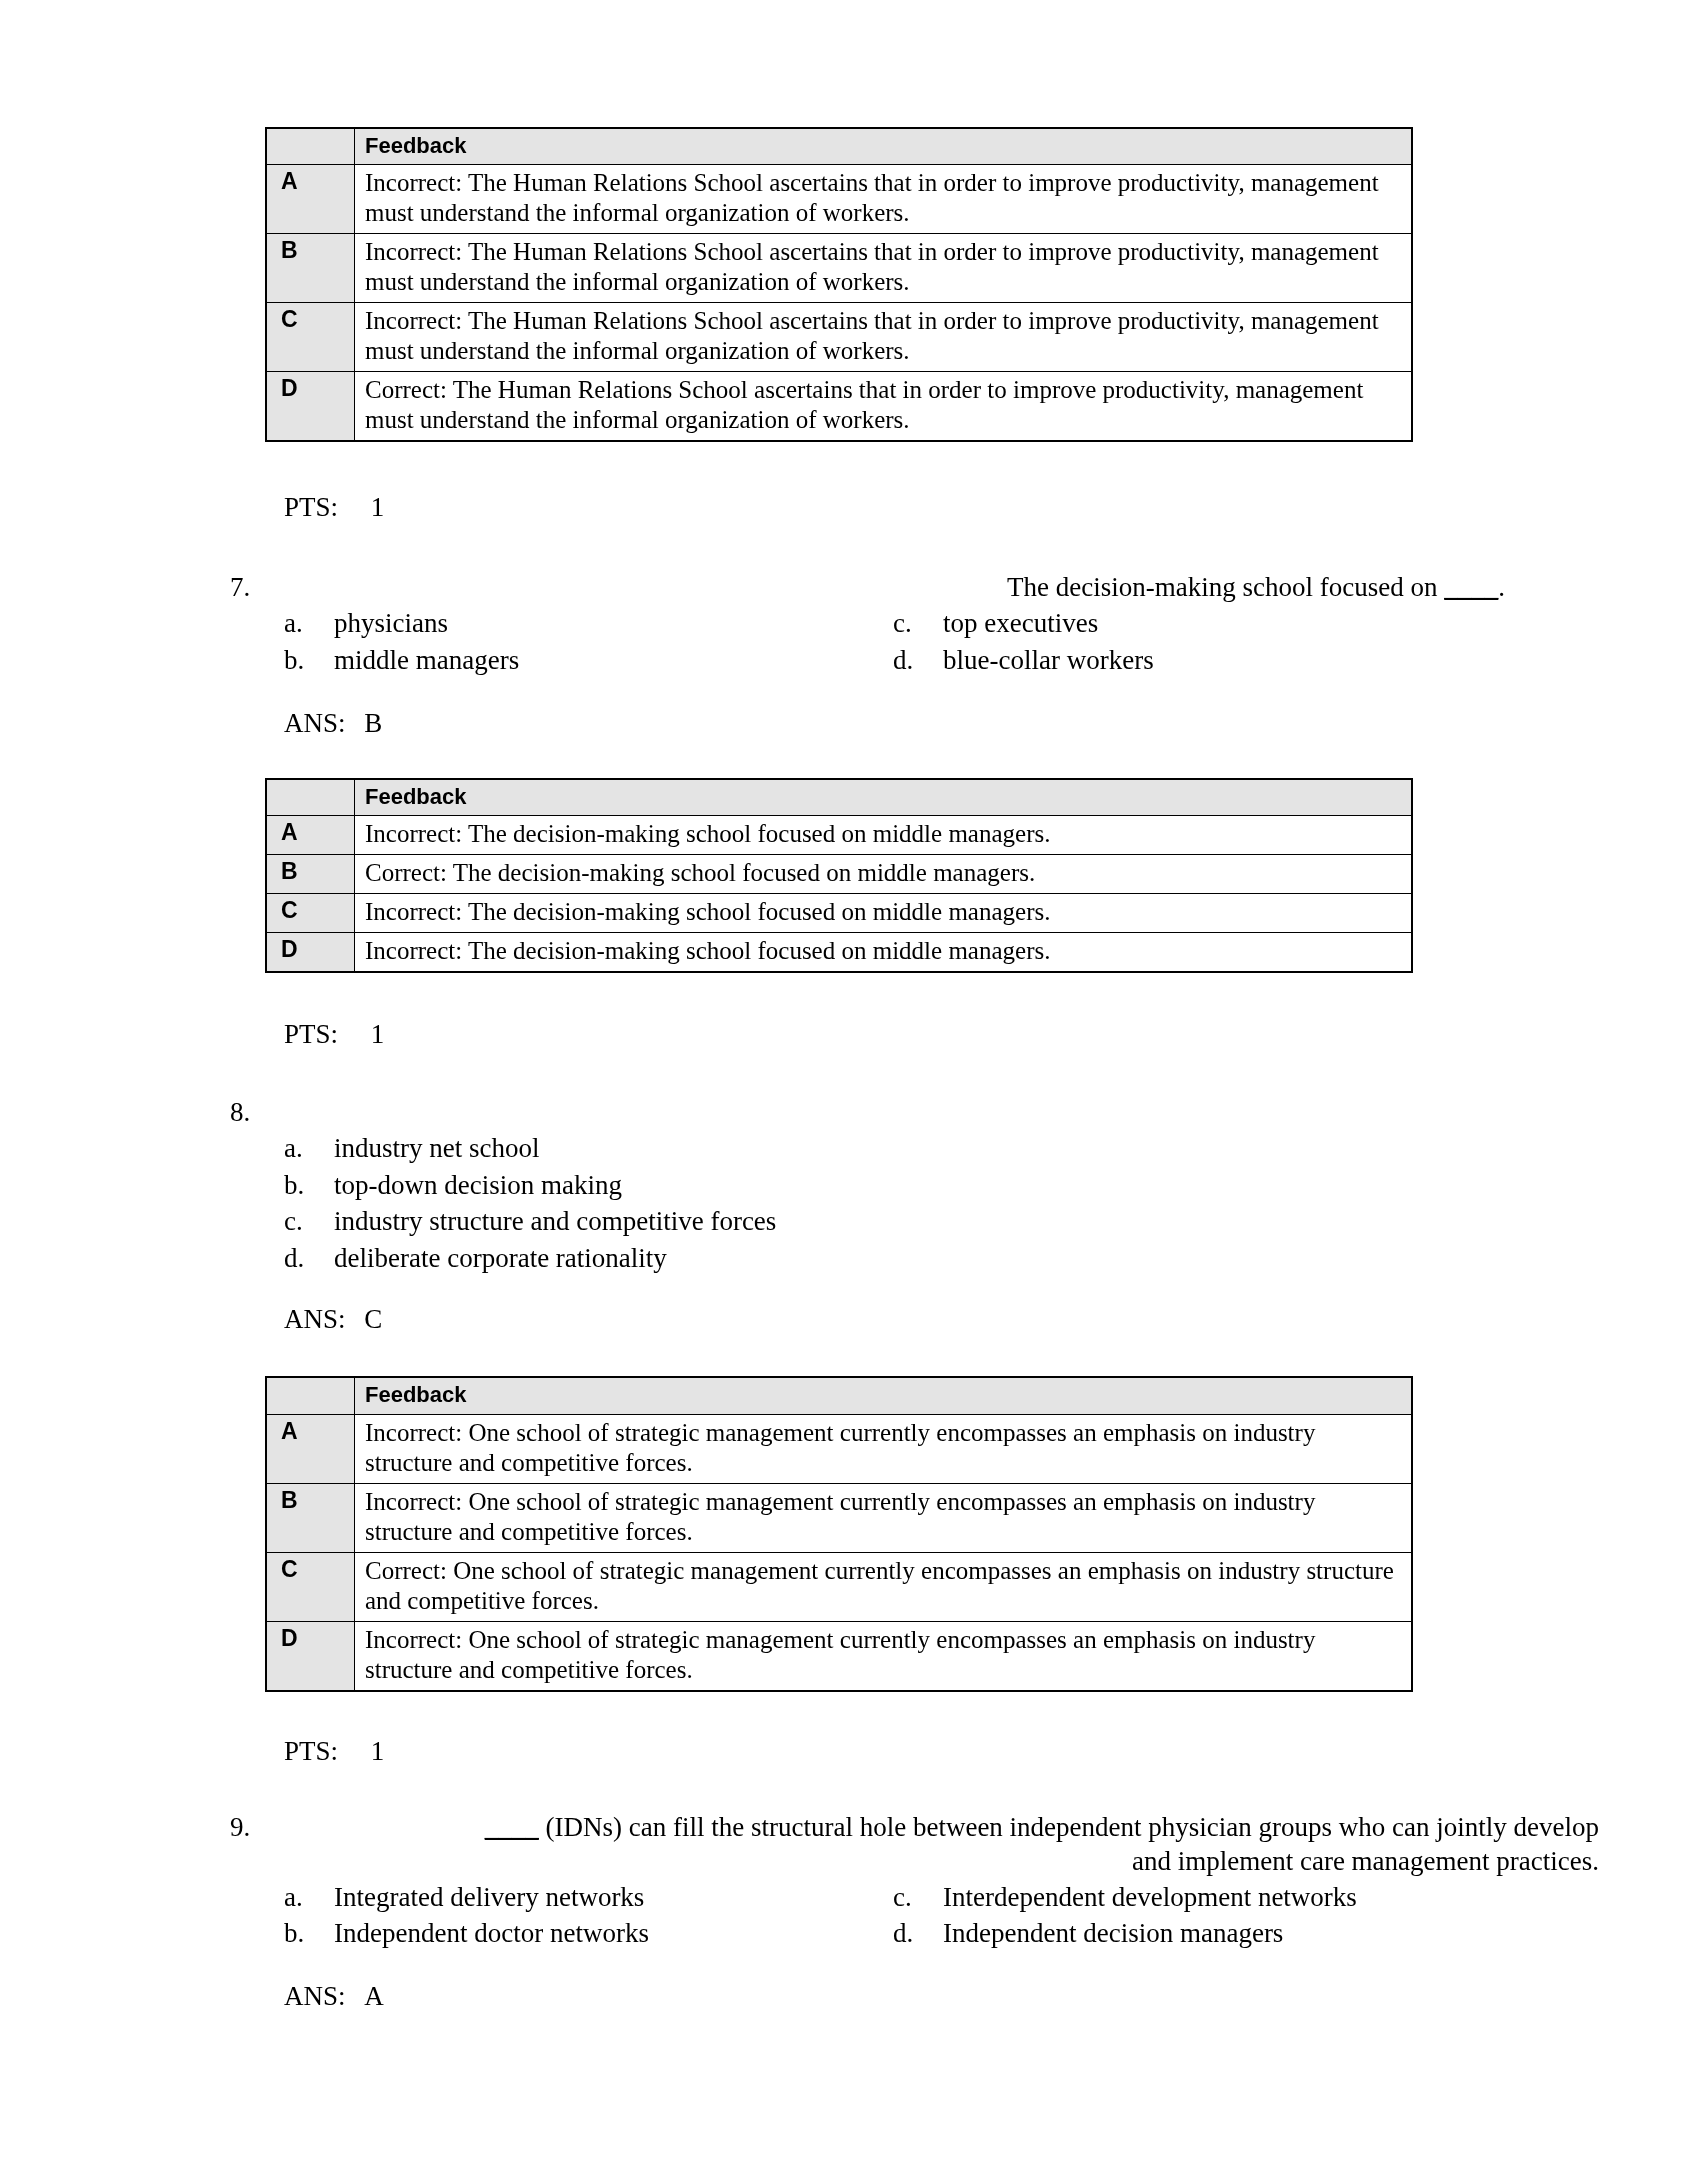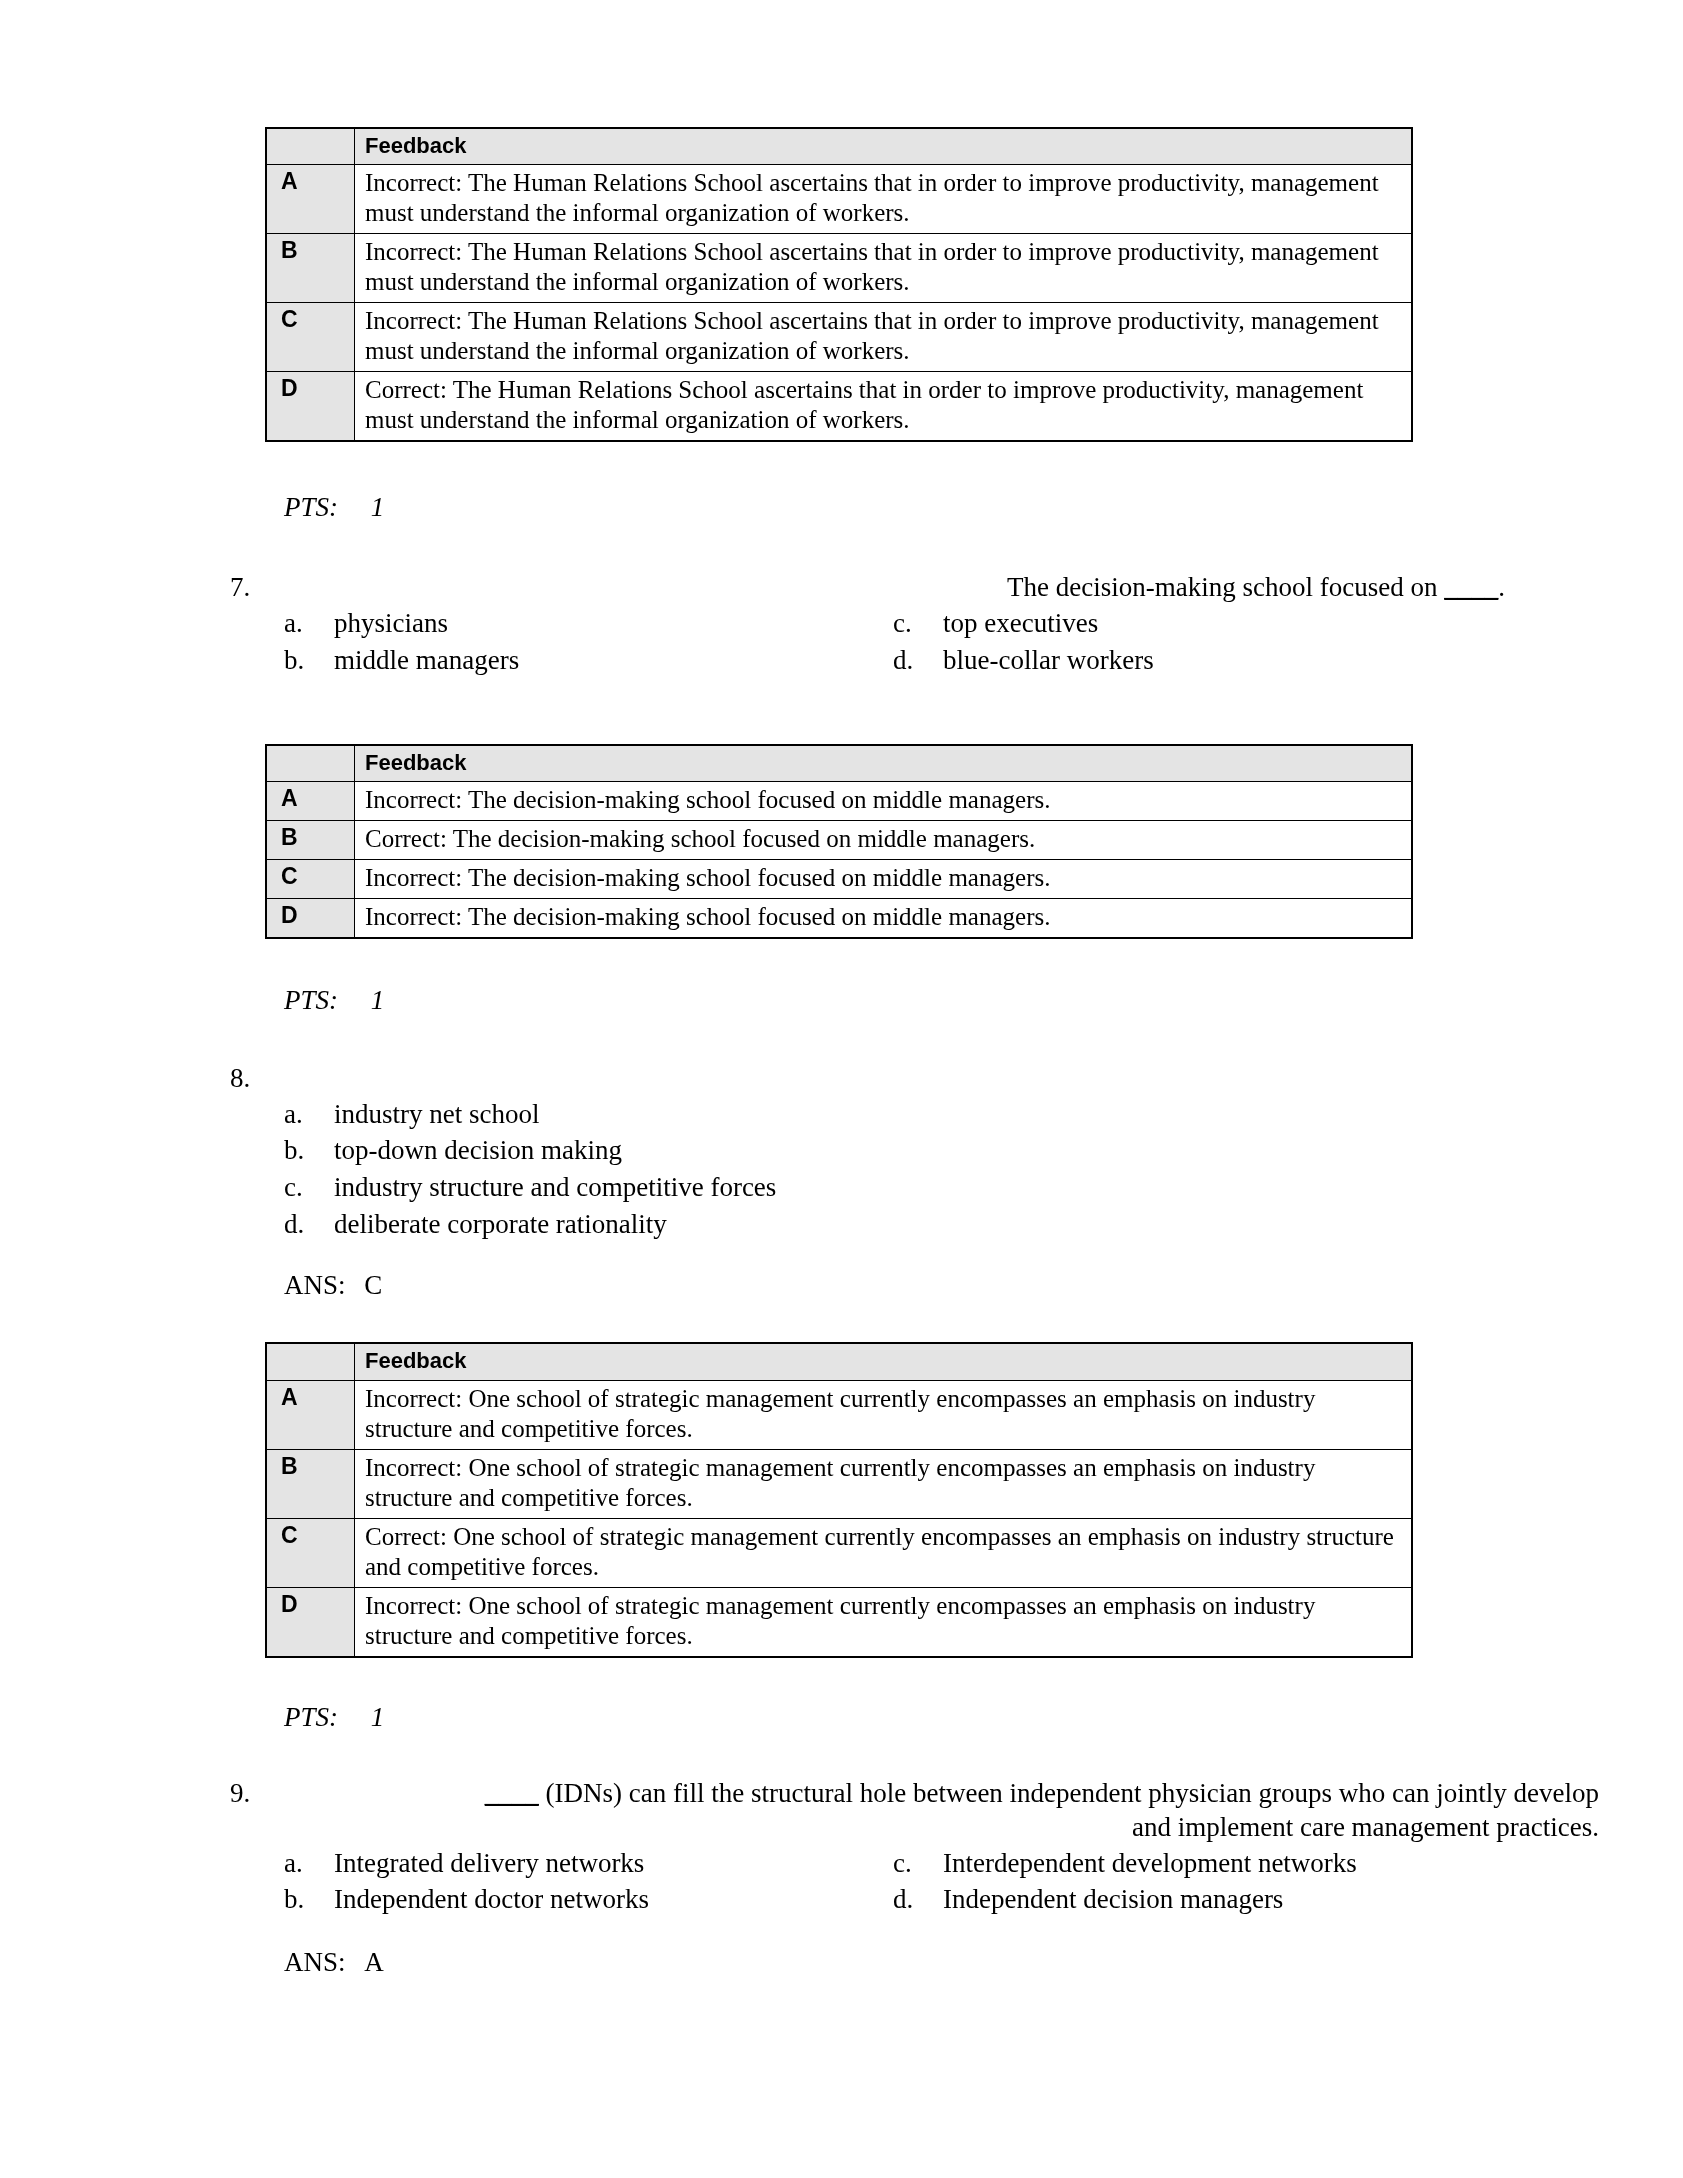--- a/index.html
+++ b/index.html
@@ -120,21 +120,20 @@
 
   .ans-line {
     margin-left: 284px;
     font-size: 27px;
     line-height: 1.26;
   }
   .pts-line {
     margin-left: 284px;
     font-size: 27px;
     line-height: 1.26;
-    font-style: italic;
   }
   .sp-label { display: inline-block; }
 </style>
 </head>
 <body>
 
 <div class="page">
 
   <div style="height:127px"></div>
   <table class="fb-table">
@@ -190,20 +189,24 @@
           <span class="opt-letter">c.</span>
           <span class="opt-text">top executives</span>
         </div>
         <div class="opt-line">
           <span class="opt-letter">d.</span>
           <span class="opt-text">blue-collar workers</span>
         </div>
       </div>
     </div>
     <div style="height:27px"></div>
+    <div class="ans-line">
+      <span class="sp-label">ANS:</span>
+      <span style="display:inline-block;width:12px"></span><span>B</span>
+    </div>
   </div>
 
   <div style="height:38px"></div>
   <table class="fb-table">
     <tbody>
         <tr class="head">
       <td class="key"></td>
       <td>Feedback</td>
     </tr>
     <tr>

